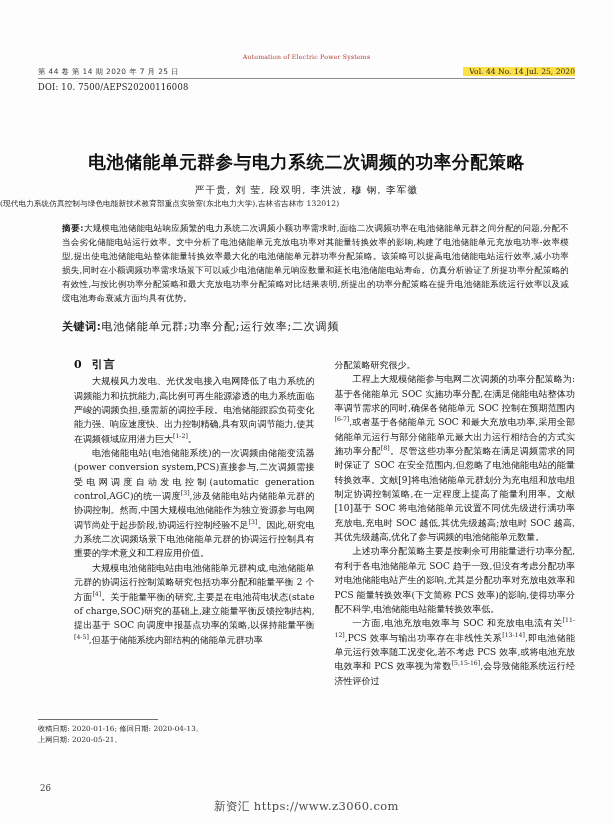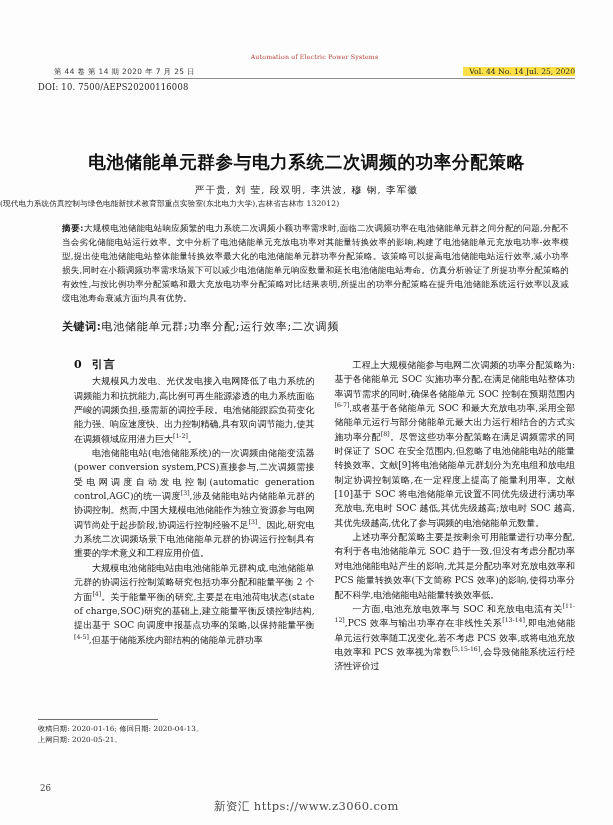--- a/index.html
+++ b/index.html
@@ -20,21 +20,21 @@
     position: relative;
     width: 613px;
     height: 825px;
     background: #fdfdfd;
     box-sizing: border-box;
   }
 
   
   .masthead {
     position: absolute;
-    left: 16px; right: 0;
+    left: 0; right: 0;
     top: 58px;
     height: 40px;
   }
   .mast-rule {
     position: absolute;
     left: 38px;
     right: 38px;
     top: 20px;
     height: 1px;
     background: #8c8c8c;
@@ -272,20 +272,21 @@
       </div>
 
       <p class="para"><span>大规模风力发电、光伏发电接入电网降低了电力系统的调频能力和抗扰能力,高比例可再生能源渗透的电力系统面临严峻的调频负担,亟需新的调控手段。电池储能跟踪负荷变化能力强、响应速度快、出力控制精确,具有双向调节能力,使其在调频领域应用潜力巨大</span><sup class="ref">[1-2]</sup><span>。</span></p>
 
       <p class="para"><span>电池储能电站(电池储能系统)的一次调频由储能变流器(power conversion system,PCS)直接参与,二次调频需接受电网调度自动发电控制(automatic generation control,AGC)的统一调度</span><sup class="ref">[3]</sup><span>,涉及储能电站内储能单元群的协调控制。然而,中国大规模电池储能作为独立资源参与电网调节尚处于起步阶段,协调运行控制经验不足</span><sup class="ref">[3]</sup><span>。因此,研究电力系统二次调频场景下电池储能单元群的协调运行控制具有重要的学术意义和工程应用价值。</span></p>
 
       <p class="para"><span>大规模电池储能电站由电池储能单元群构成,电池储能单元群的协调运行控制策略研究包括功率分配和能量平衡 2 个方面</span><sup class="ref">[4]</sup><span>。关于能量平衡的研究,主要是在电池荷电状态(state of charge,SOC)研究的基础上,建立能量平衡反馈控制结构,提出基于 SOC 向调度申报基点功率的策略,以保持能量平衡</span><sup class="ref">[4-5]</sup><span>,但基于储能系统内部结构的储能单元群功率</span></p>
     </div>
 
     <div class="col">
+      <p class="para" style="text-indent:0"><span>分配策略研究很少。</span></p>
 
       <p class="para"><span>工程上大规模储能参与电网二次调频的功率分配策略为:基于各储能单元 SOC 实施功率分配,在满足储能电站整体功率调节需求的同时,确保各储能单元 SOC 控制在预期范围内</span><sup class="ref">[6-7]</sup><span>,或者基于各储能单元 SOC 和最大充放电功率,采用全部储能单元运行与部分储能单元最大出力运行相结合的方式实施功率分配</span><sup class="ref">[8]</sup><span>。尽管这些功率分配策略在满足调频需求的同时保证了 SOC 在安全范围内,但忽略了电池储能电站的能量转换效率。文献[9]将电池储能单元群划分为充电组和放电组制定协调控制策略,在一定程度上提高了能量利用率。文献[10]基于 SOC 将电池储能单元设置不同优先级进行满功率充放电,充电时 SOC 越低,其优先级越高;放电时 SOC 越高,其优先级越高,优化了参与调频的电池储能单元数量。</span></p>
 
       <p class="para"><span>上述功率分配策略主要是按剩余可用能量进行功率分配,有利于各电池储能单元 SOC 趋于一致,但没有考虑分配功率对电池储能电站产生的影响,尤其是分配功率对充放电效率和 PCS 能量转换效率(下文简称 PCS 效率)的影响,使得功率分配不科学,电池储能电站能量转换效率低。</span></p>
 
       <p class="para"><span>一方面,电池充放电效率与 SOC 和充放电电流有关</span><sup class="ref">[11-12]</sup><span>,PCS 效率与输出功率存在非线性关系</span><sup class="ref">[13-14]</sup><span>,即电池储能单元运行效率随工况变化,若不考虑 PCS 效率,或将电池充放电效率和 PCS 效率视为常数</span><sup class="ref">[5,15-16]</sup><span>,会导致储能系统运行经济性评价过</span></p>
     </div>
   </div>
 
   <div class="footnote-rule"></div>

